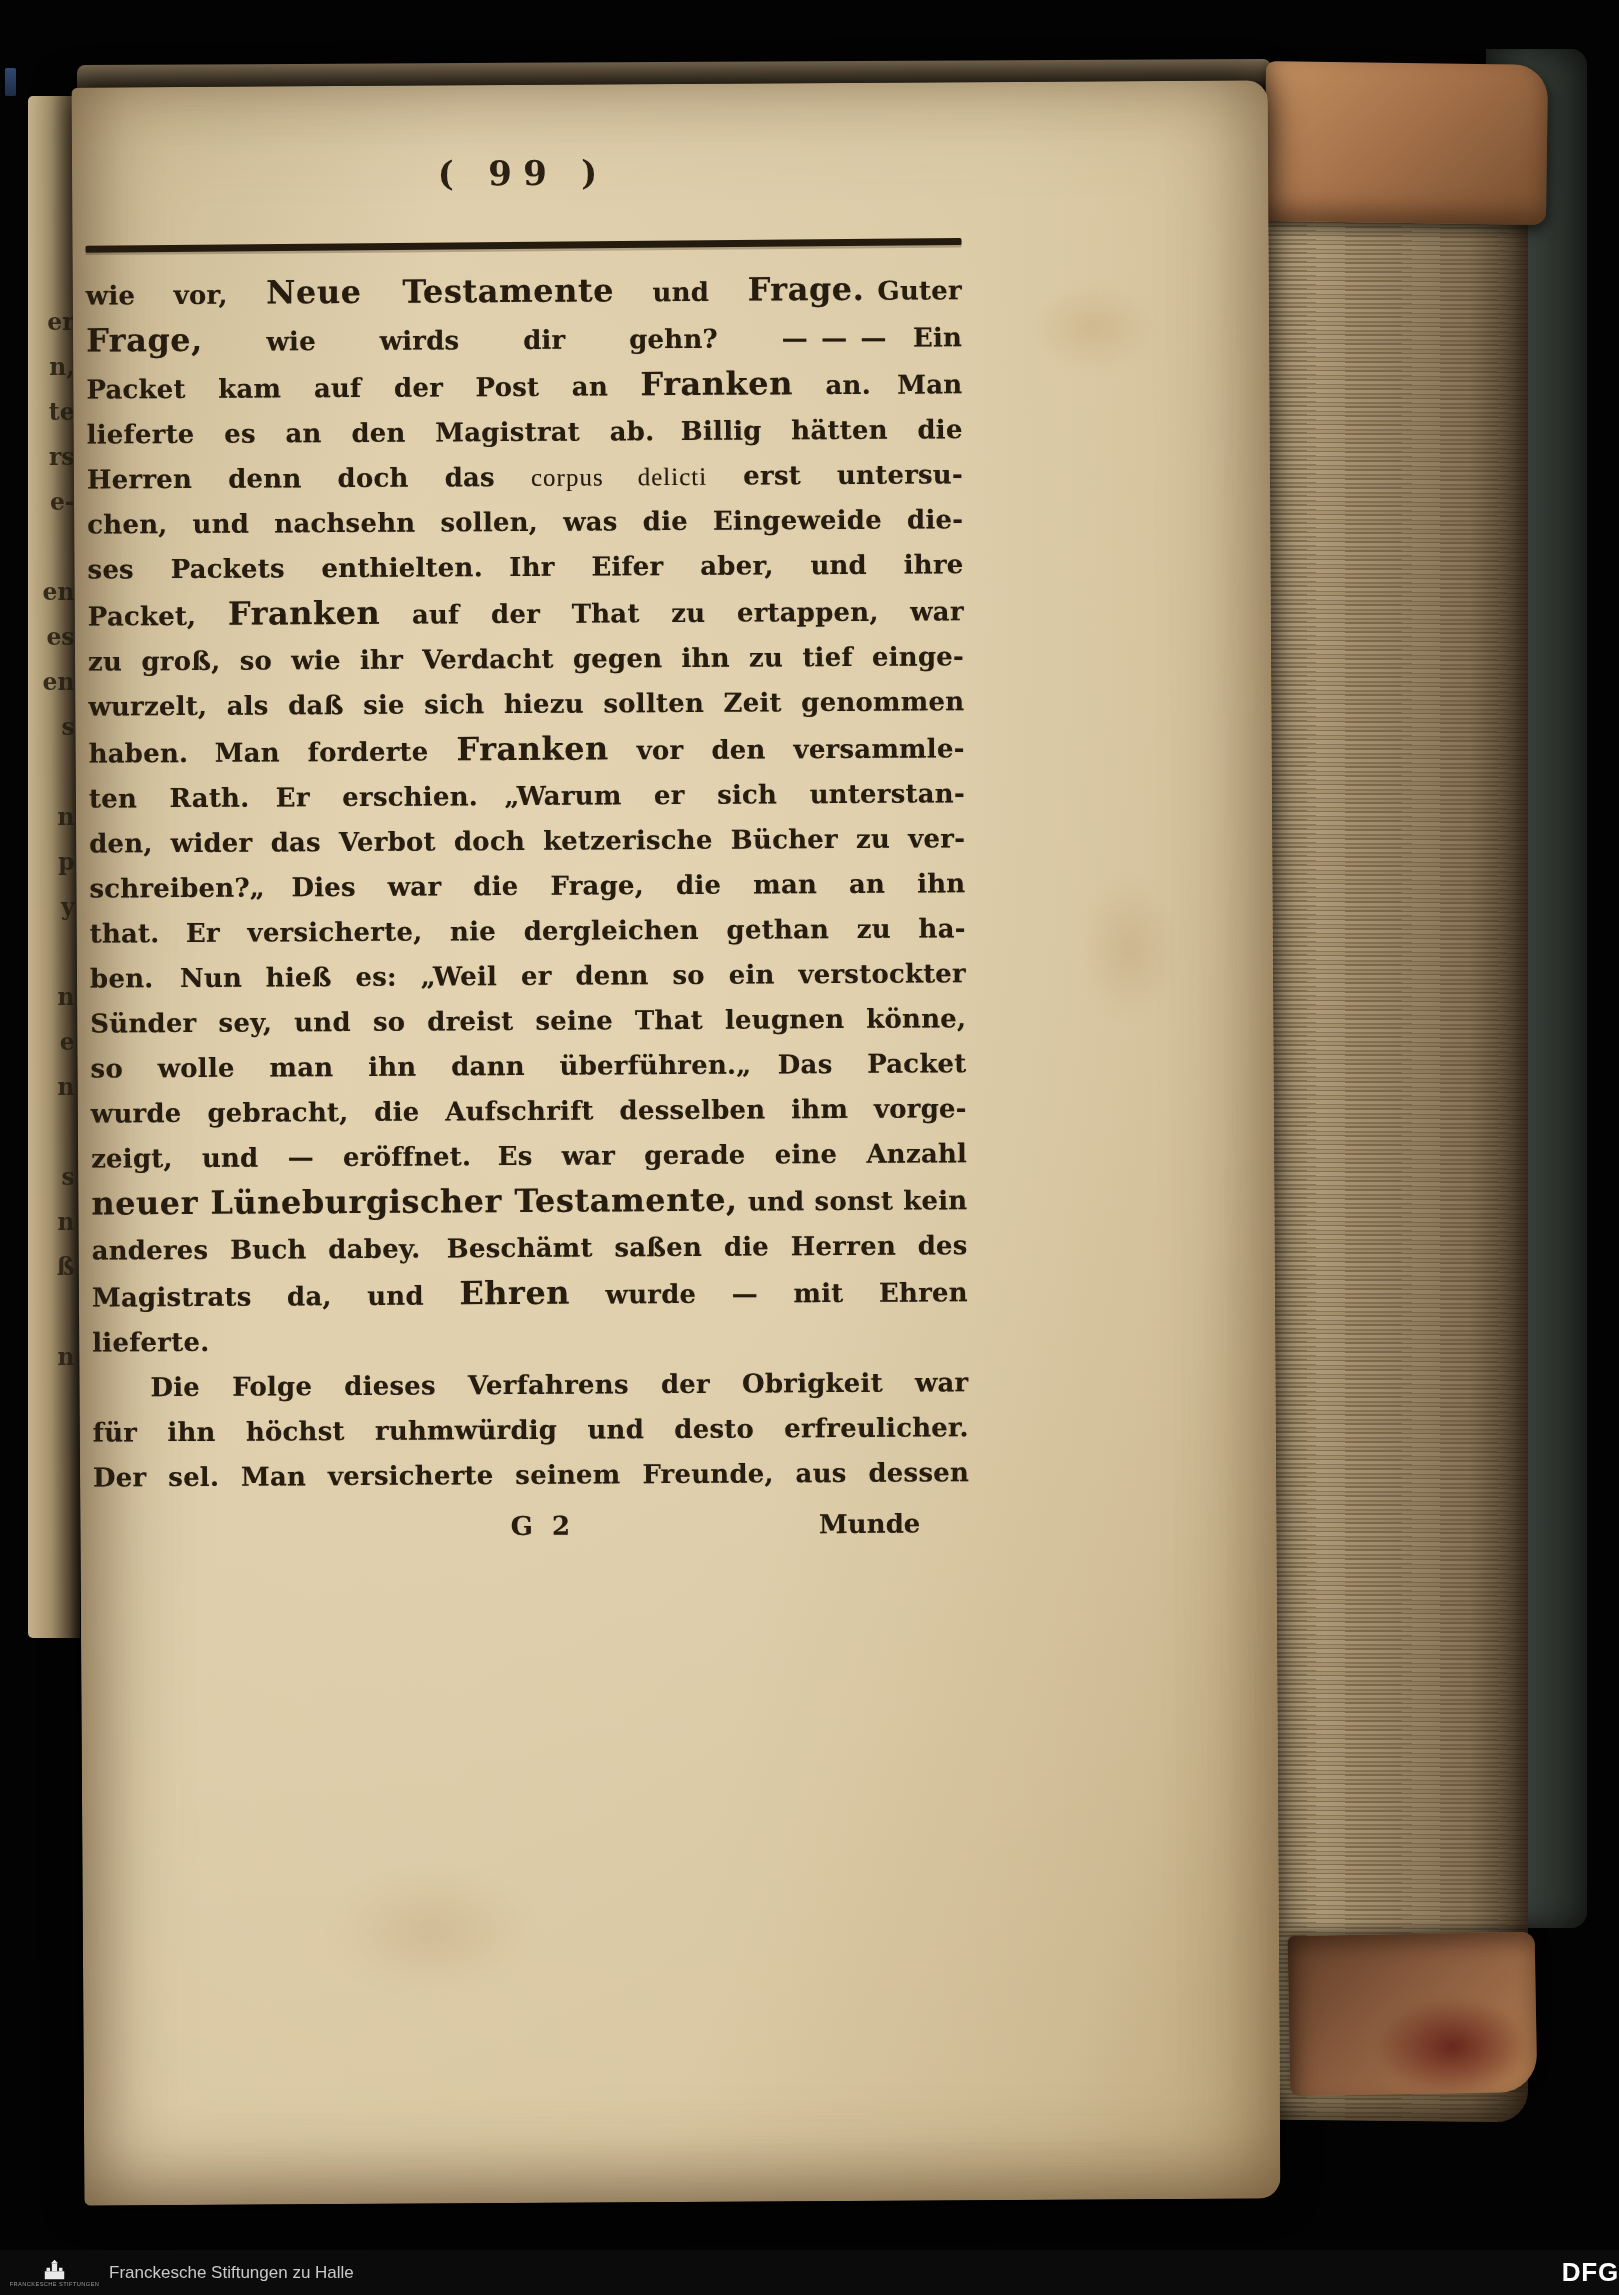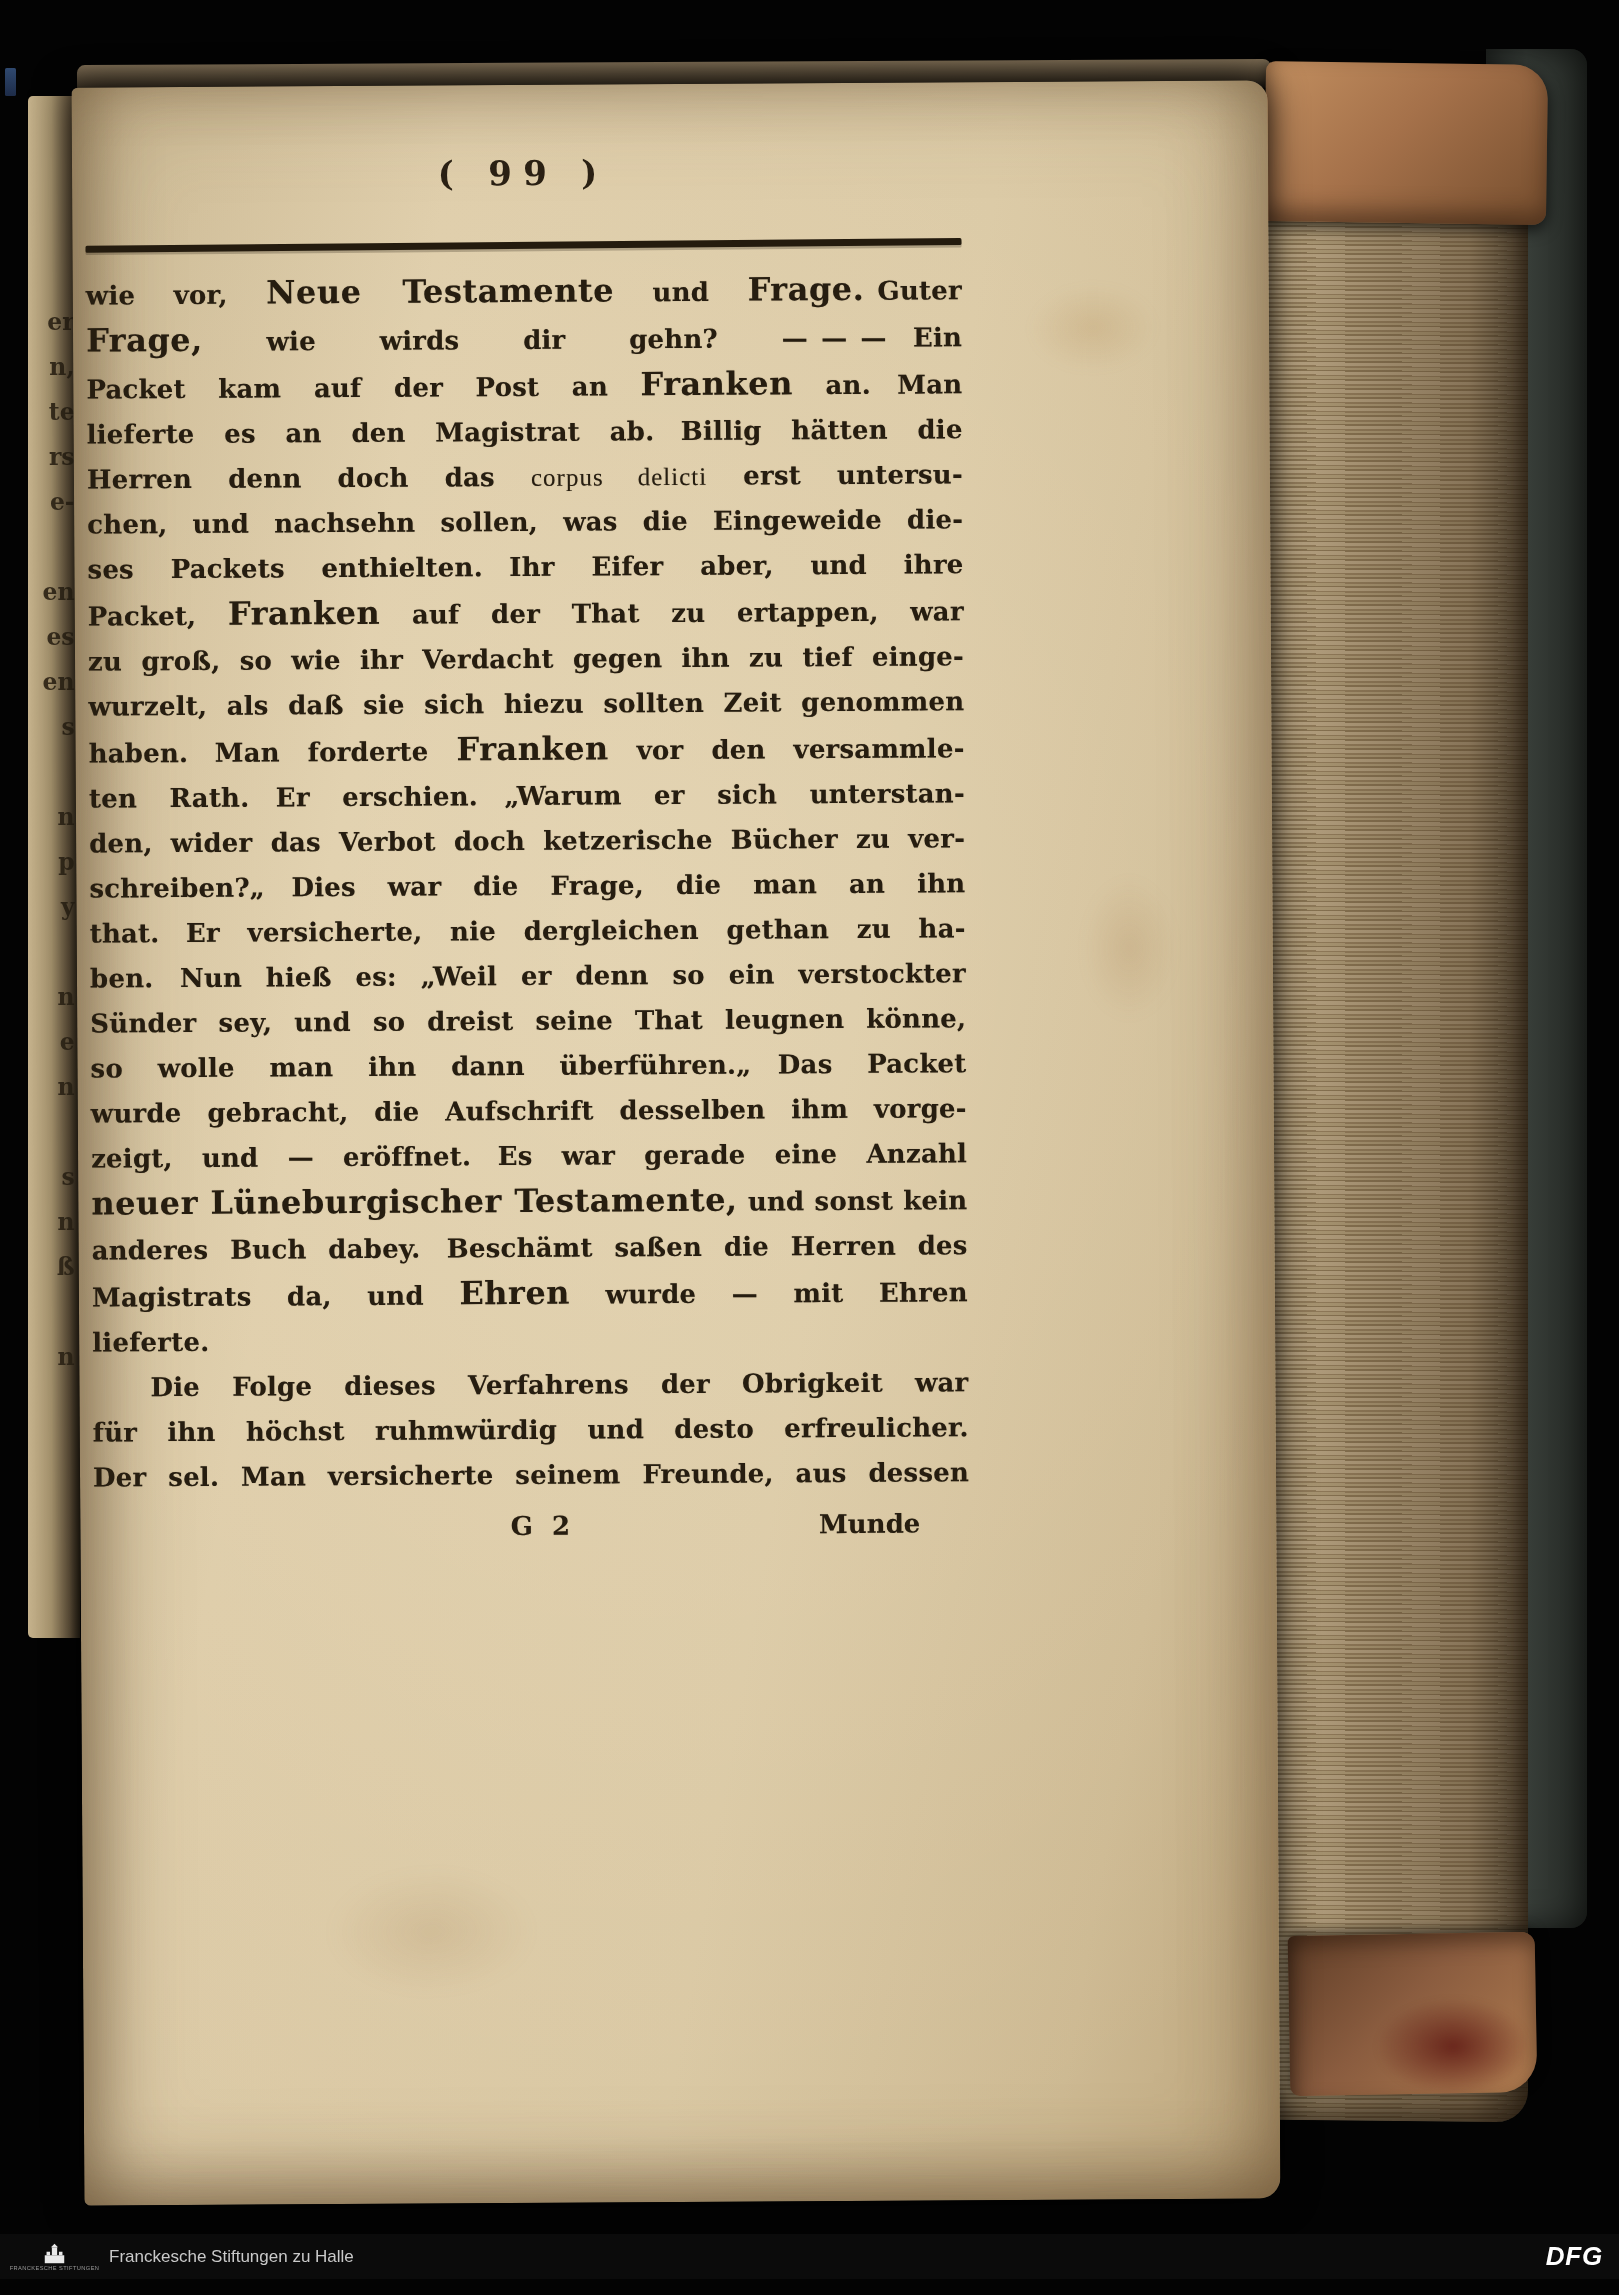--- a/index.html
+++ b/index.html
@@ -105,29 +105,29 @@
   .line .rm{font-weight:400;font-size:25px;font-family:"Liberation Serif",serif;letter-spacing:1px;}
   .sigrow{
     display:grid;grid-template-columns:1fr auto 1fr;align-items:baseline;
     margin-top:6.5px;font-size:26px;font-weight:bold;line-height:45px;
     text-shadow:0 0 0.8px rgba(44,32,16,.4);
   }
   .sigrow .sig{grid-column:2;letter-spacing:4.9px;margin-left:23px;}
   .sigrow .catch{grid-column:3;text-align:right;padding-right:49px;}
   
   .footer-bar{
-    position:absolute;left:0;bottom:16px;width:1619px;height:45px;z-index:10;
+    position:absolute;left:0;bottom:0;width:1619px;height:45px;z-index:10;
     background:#0b0b0b;display:flex;align-items:center;
     font-family:"Liberation Sans",sans-serif;
   }
   .logo-group{display:flex;flex-direction:column;align-items:center;margin-left:9.7px;}
   .logo-caption{font-size:5.7px;letter-spacing:0.4px;color:#9a9a9a;margin-top:0.8px;}
   .attribution{margin-left:9.7px;font-size:17px;color:#c9c9c9;}
   .spacer{flex:1;}
-  .dfg{margin-right:16px;font-size:26px;font-weight:bold;color:#ffffff;letter-spacing:0.8px;font-style:italic;}
+  .dfg{font-size:26px;font-weight:bold;color:#ffffff;letter-spacing:0.8px;}
 </style>
 </head>
 <body>
 
 <div class="cover-edge"></div>
 <div class="top-edge"></div>
 <div class="fore-edge"></div>
 <div class="leather-corner-top"></div>
 <div class="leather-corner-bottom"></div>
 <div class="edge-stain"></div>

